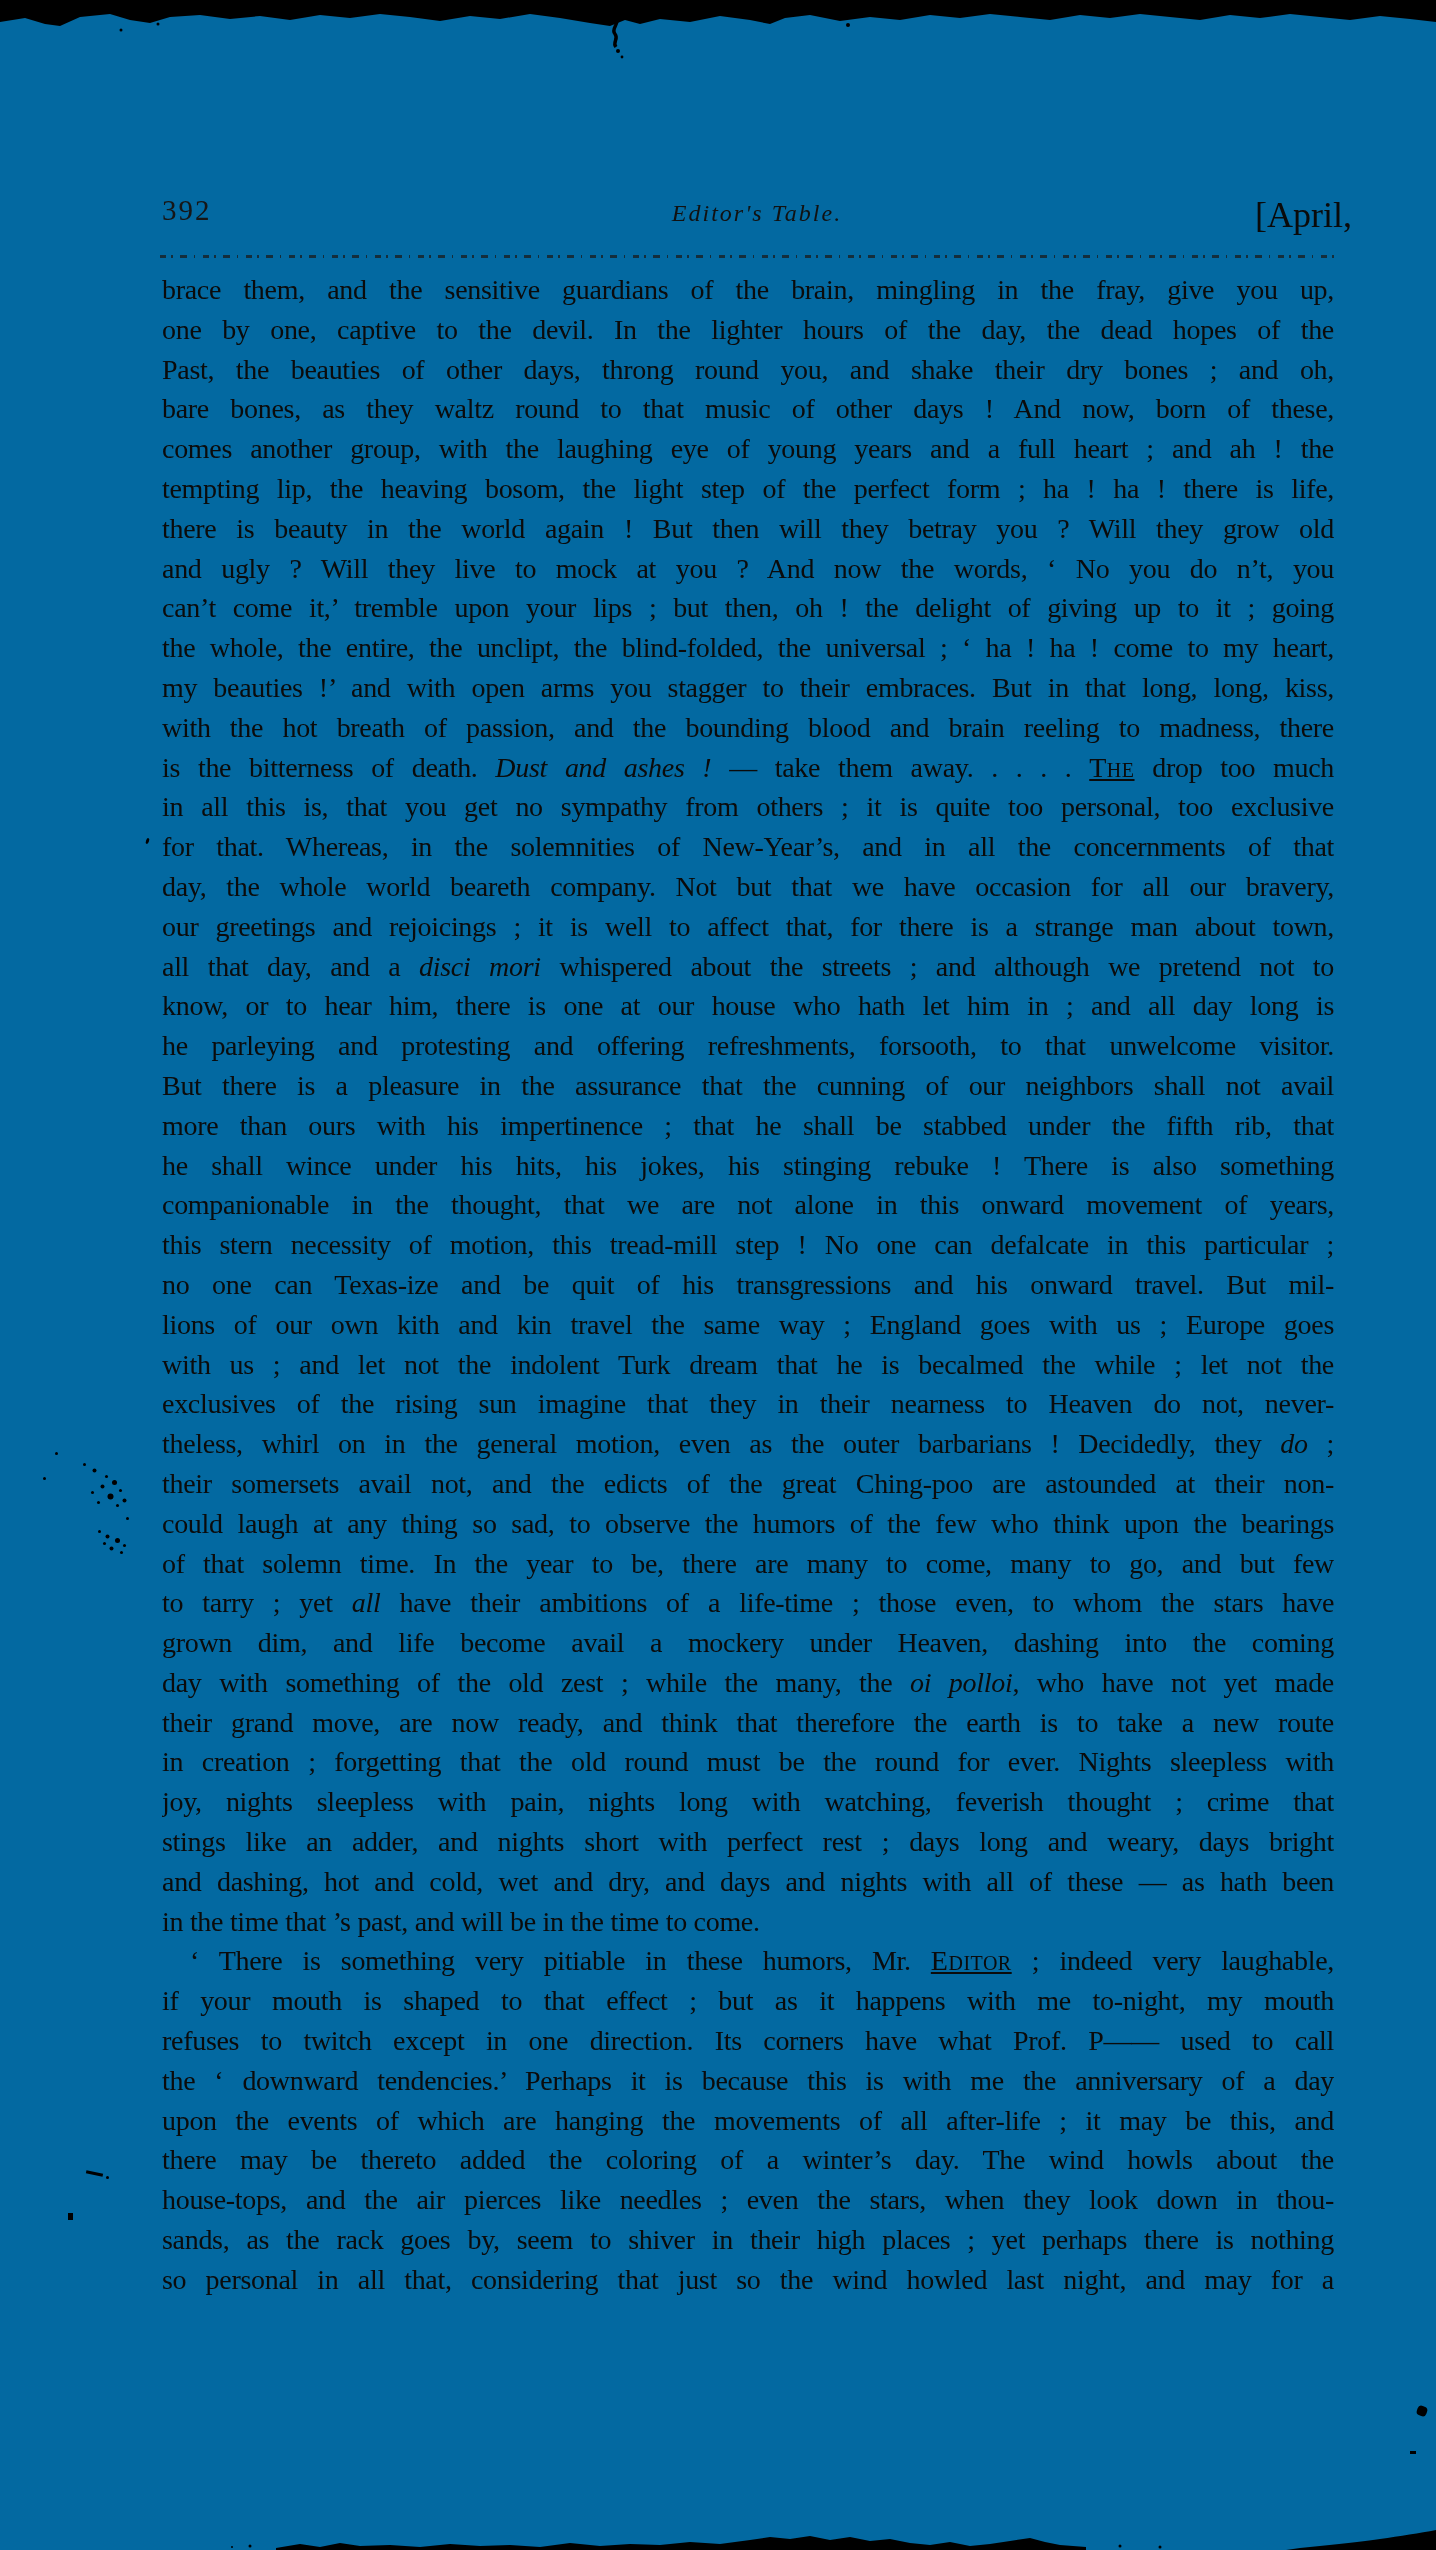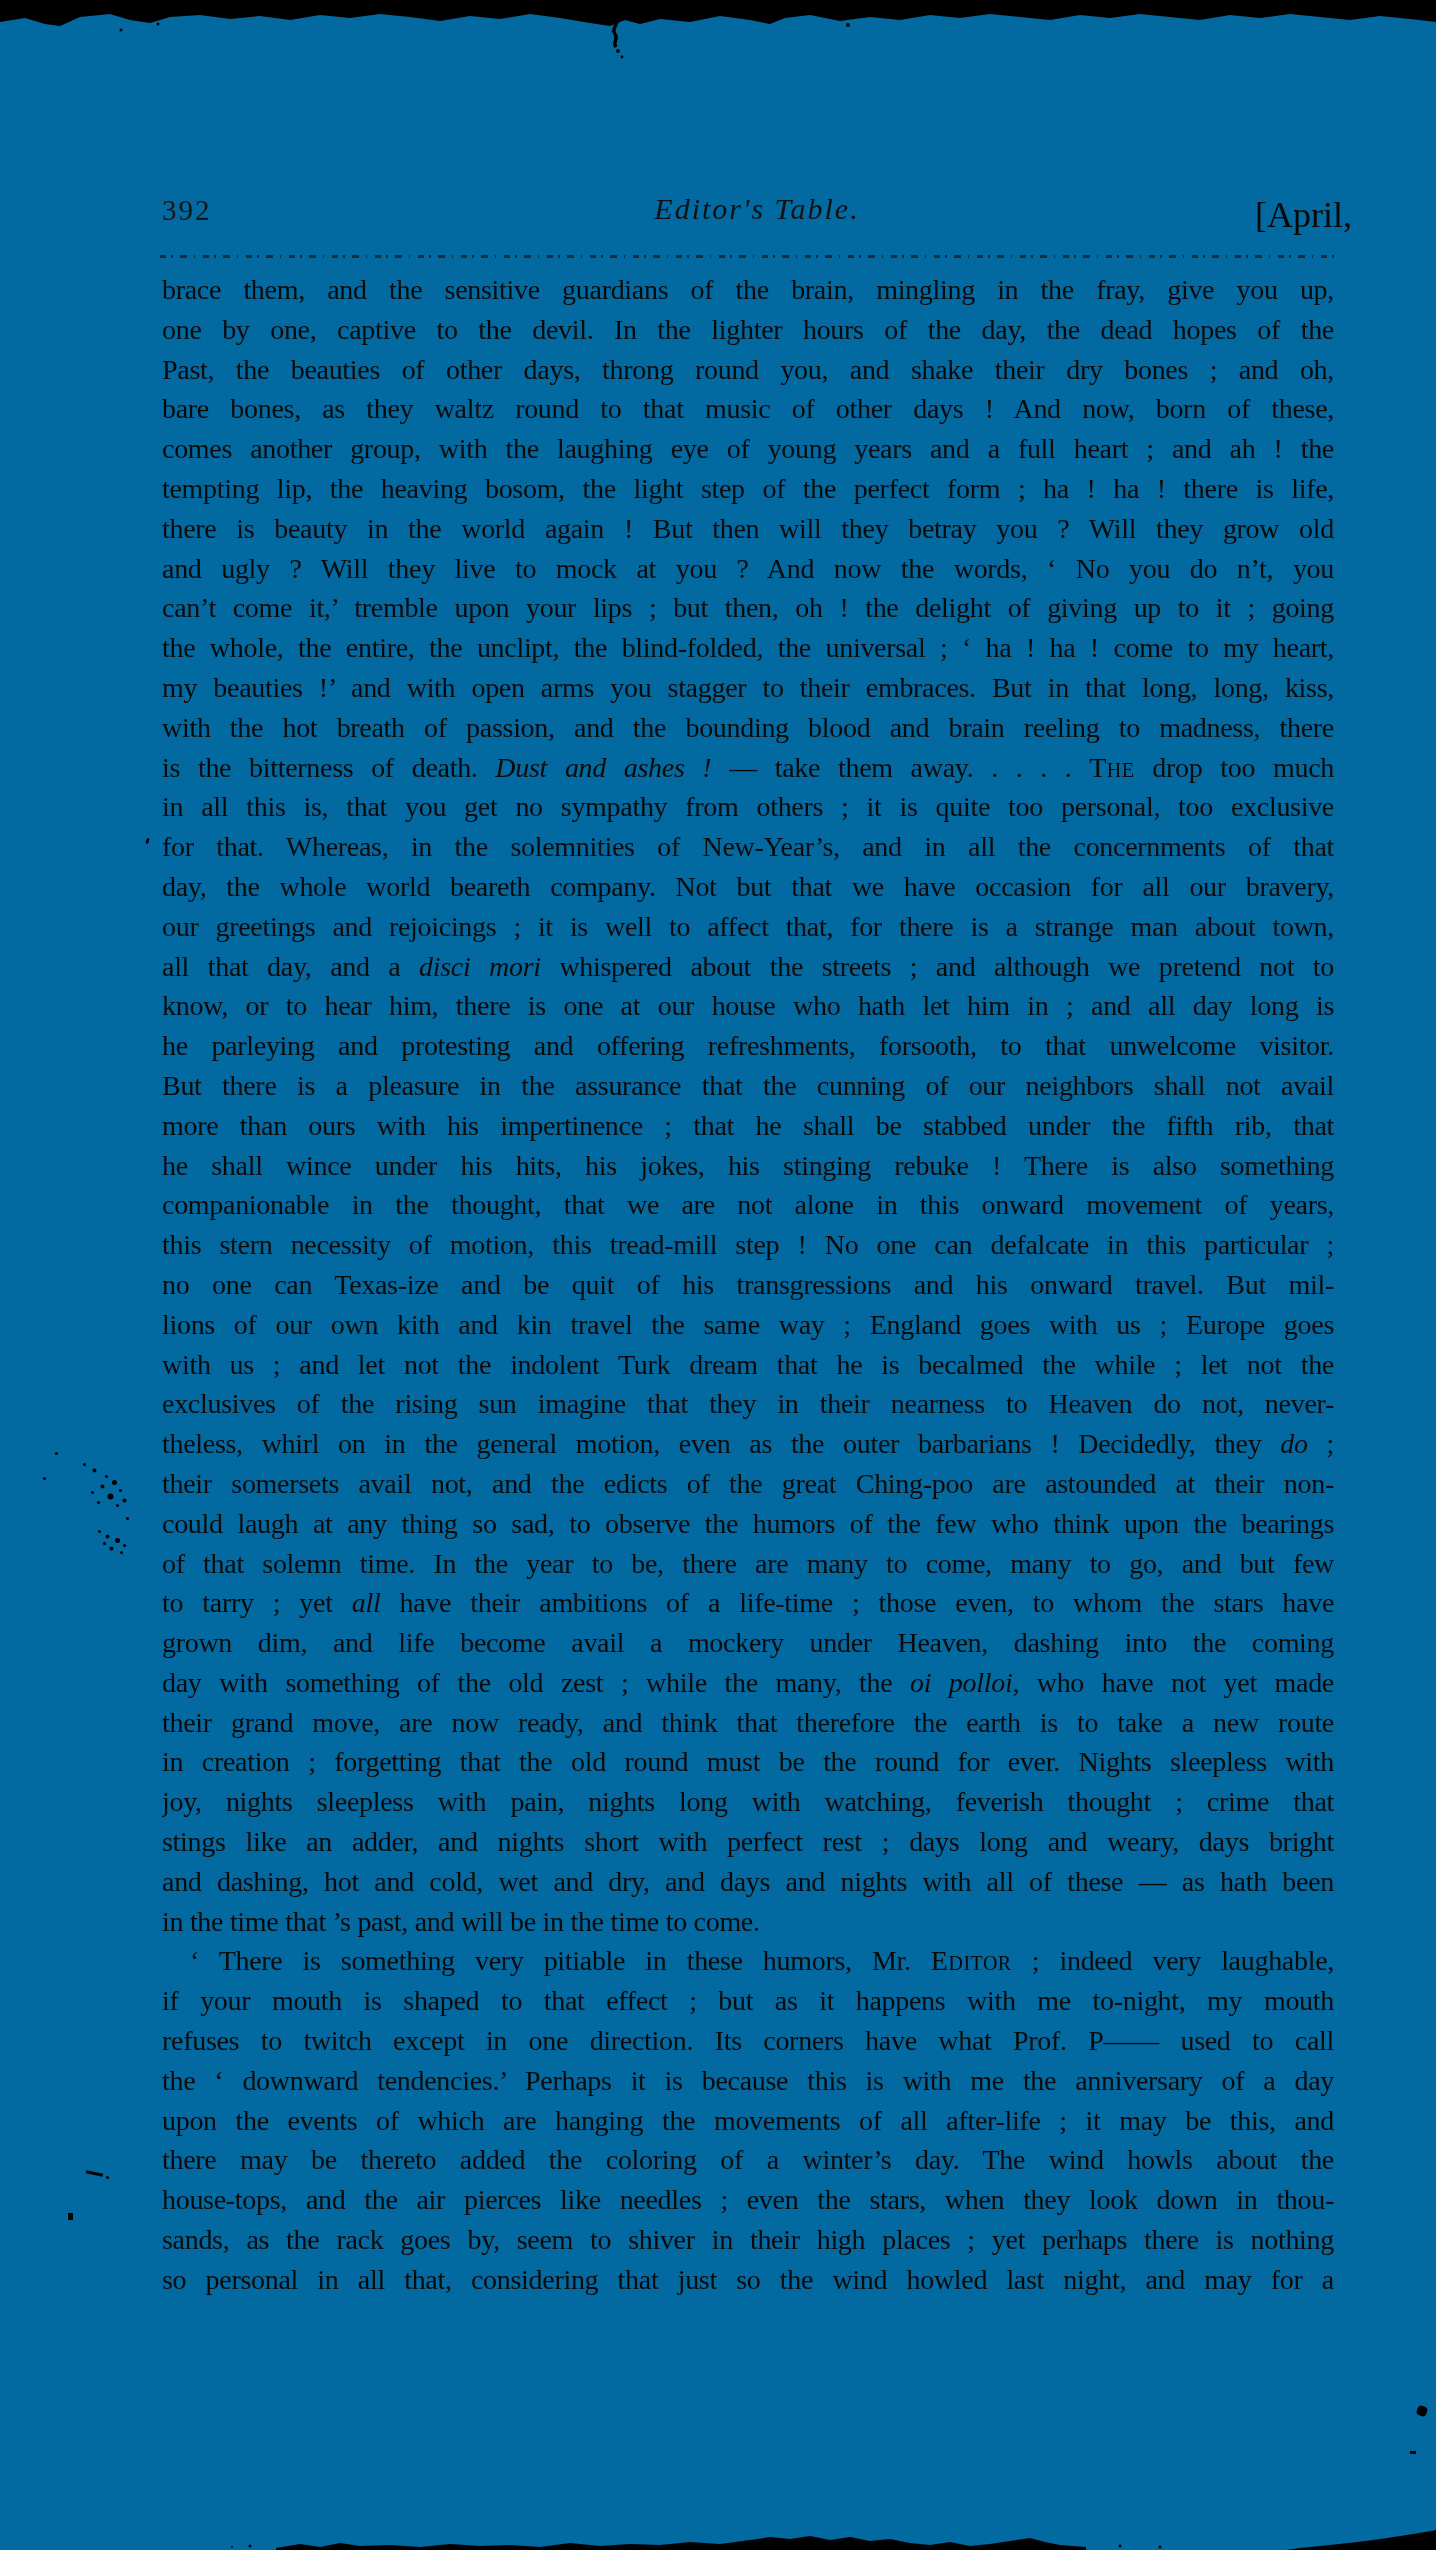--- a/index.html
+++ b/index.html
@@ -11,22 +11,22 @@
     font-family:"Liberation Serif","DejaVu Serif",serif;
     color:#0b0b0b;
   }
   
   .header{position:absolute;left:0;top:192px;width:1436px;height:44px;}
   .pagenum{
     position:absolute;left:162px;top:2px;
     font-size:29px;letter-spacing:2px;color:#161616;
   }
   .runtitle{
-    position:absolute;left:757px;top:0;transform:translateX(-50%);
-    font-style:italic;font-size:30px;letter-spacing:2px;color:#111;
+    position:absolute;left:757px;top:8px;transform:translateX(-50%);
+    font-style:italic;font-size:24px;letter-spacing:2px;color:#111;
   }
   .issuedate{
     position:absolute;right:84px;top:2px;
     font-size:36px;color:#0a0a0a;
   }
   
   .rule{
     position:absolute;left:160px;top:255px;width:1176px;height:3px;
     background:
       repeating-linear-gradient(90deg,
@@ -42,21 +42,21 @@
     font-size:28px;line-height:39.8px;letter-spacing:-0.3px;
   }
   .line{
     height:39.8px;overflow:hidden;
     text-align:justify;text-align-last:justify;
     white-space:normal;
   }
   .line.end{text-align-last:left;}
   .line.indent{text-indent:28px;}
   .it{font-style:italic;}
-  .sc{font-variant:small-caps;letter-spacing:.5px;}
+  .sc{font-variant:small-caps;letter-spacing:.5px;text-decoration:underline;}
   
   .top-artifact{position:absolute;left:0;top:0;}
   .bottom-artifact{position:absolute;left:0;bottom:0;}
   .mark{position:absolute;background:#000;}
   .speck{position:absolute;width:3px;height:3px;background:#000;border-radius:50%;}
 </style>
 </head>
 <body>
 
 <div class="page">

